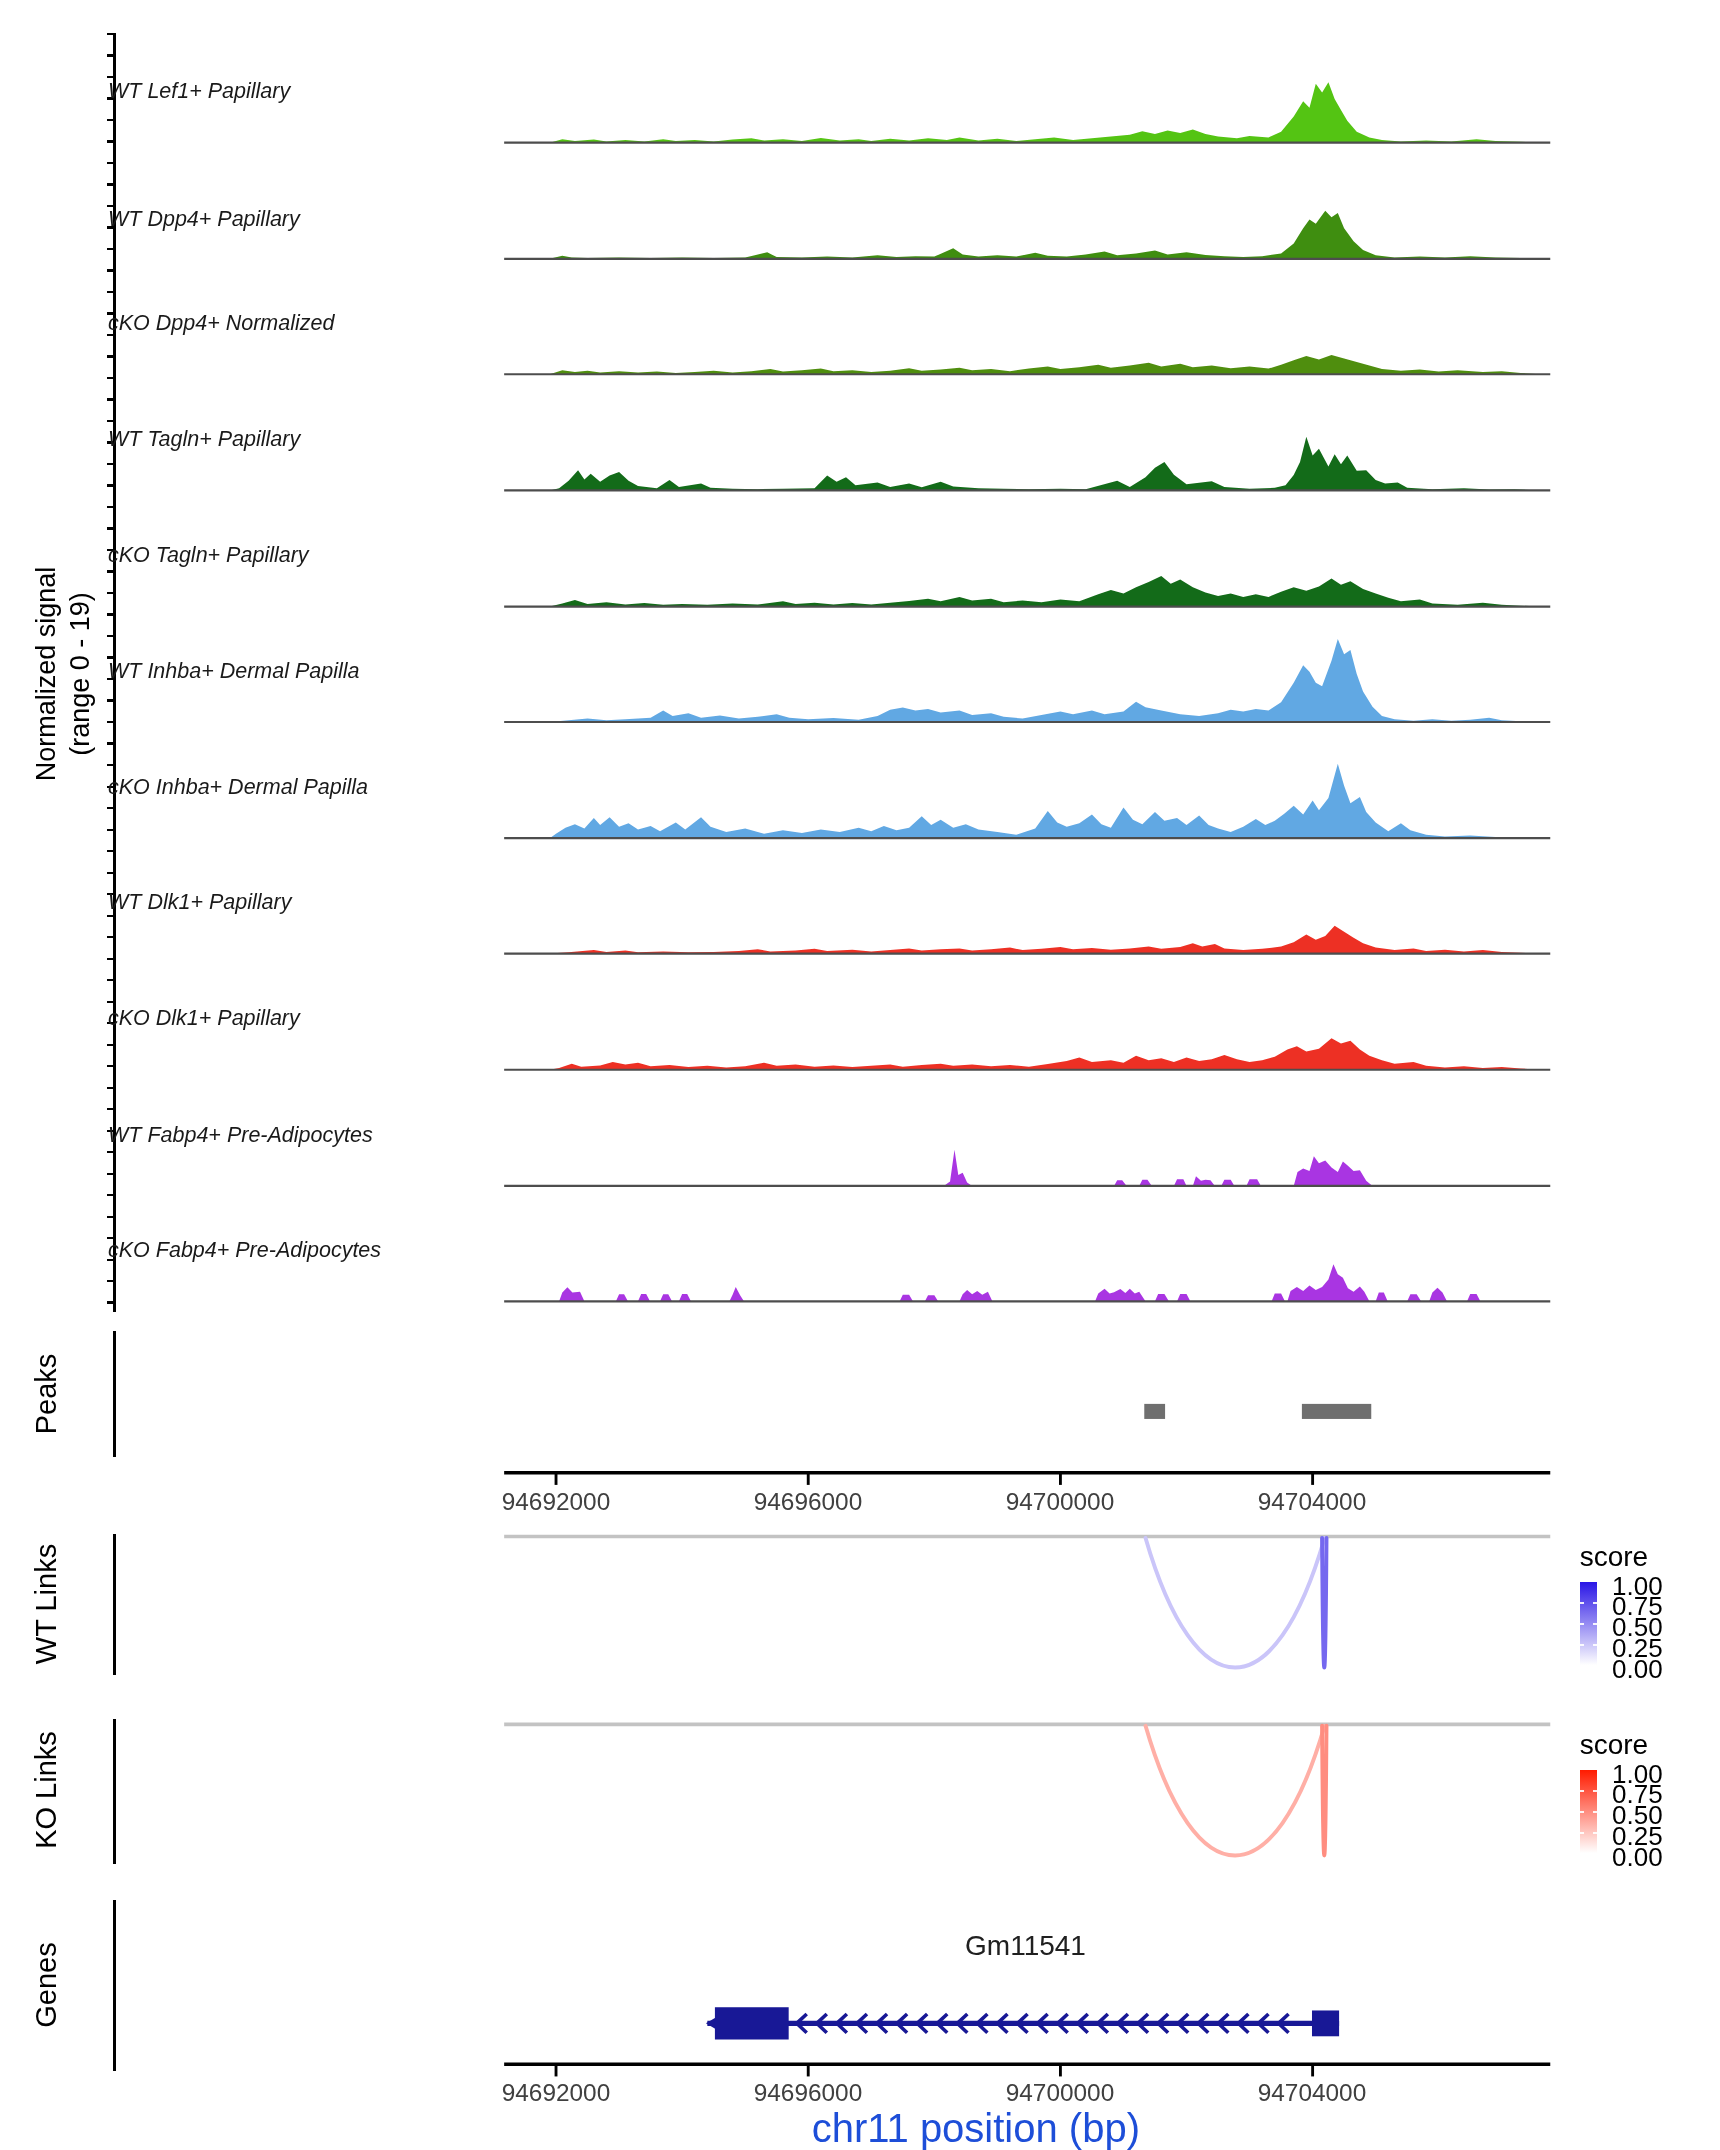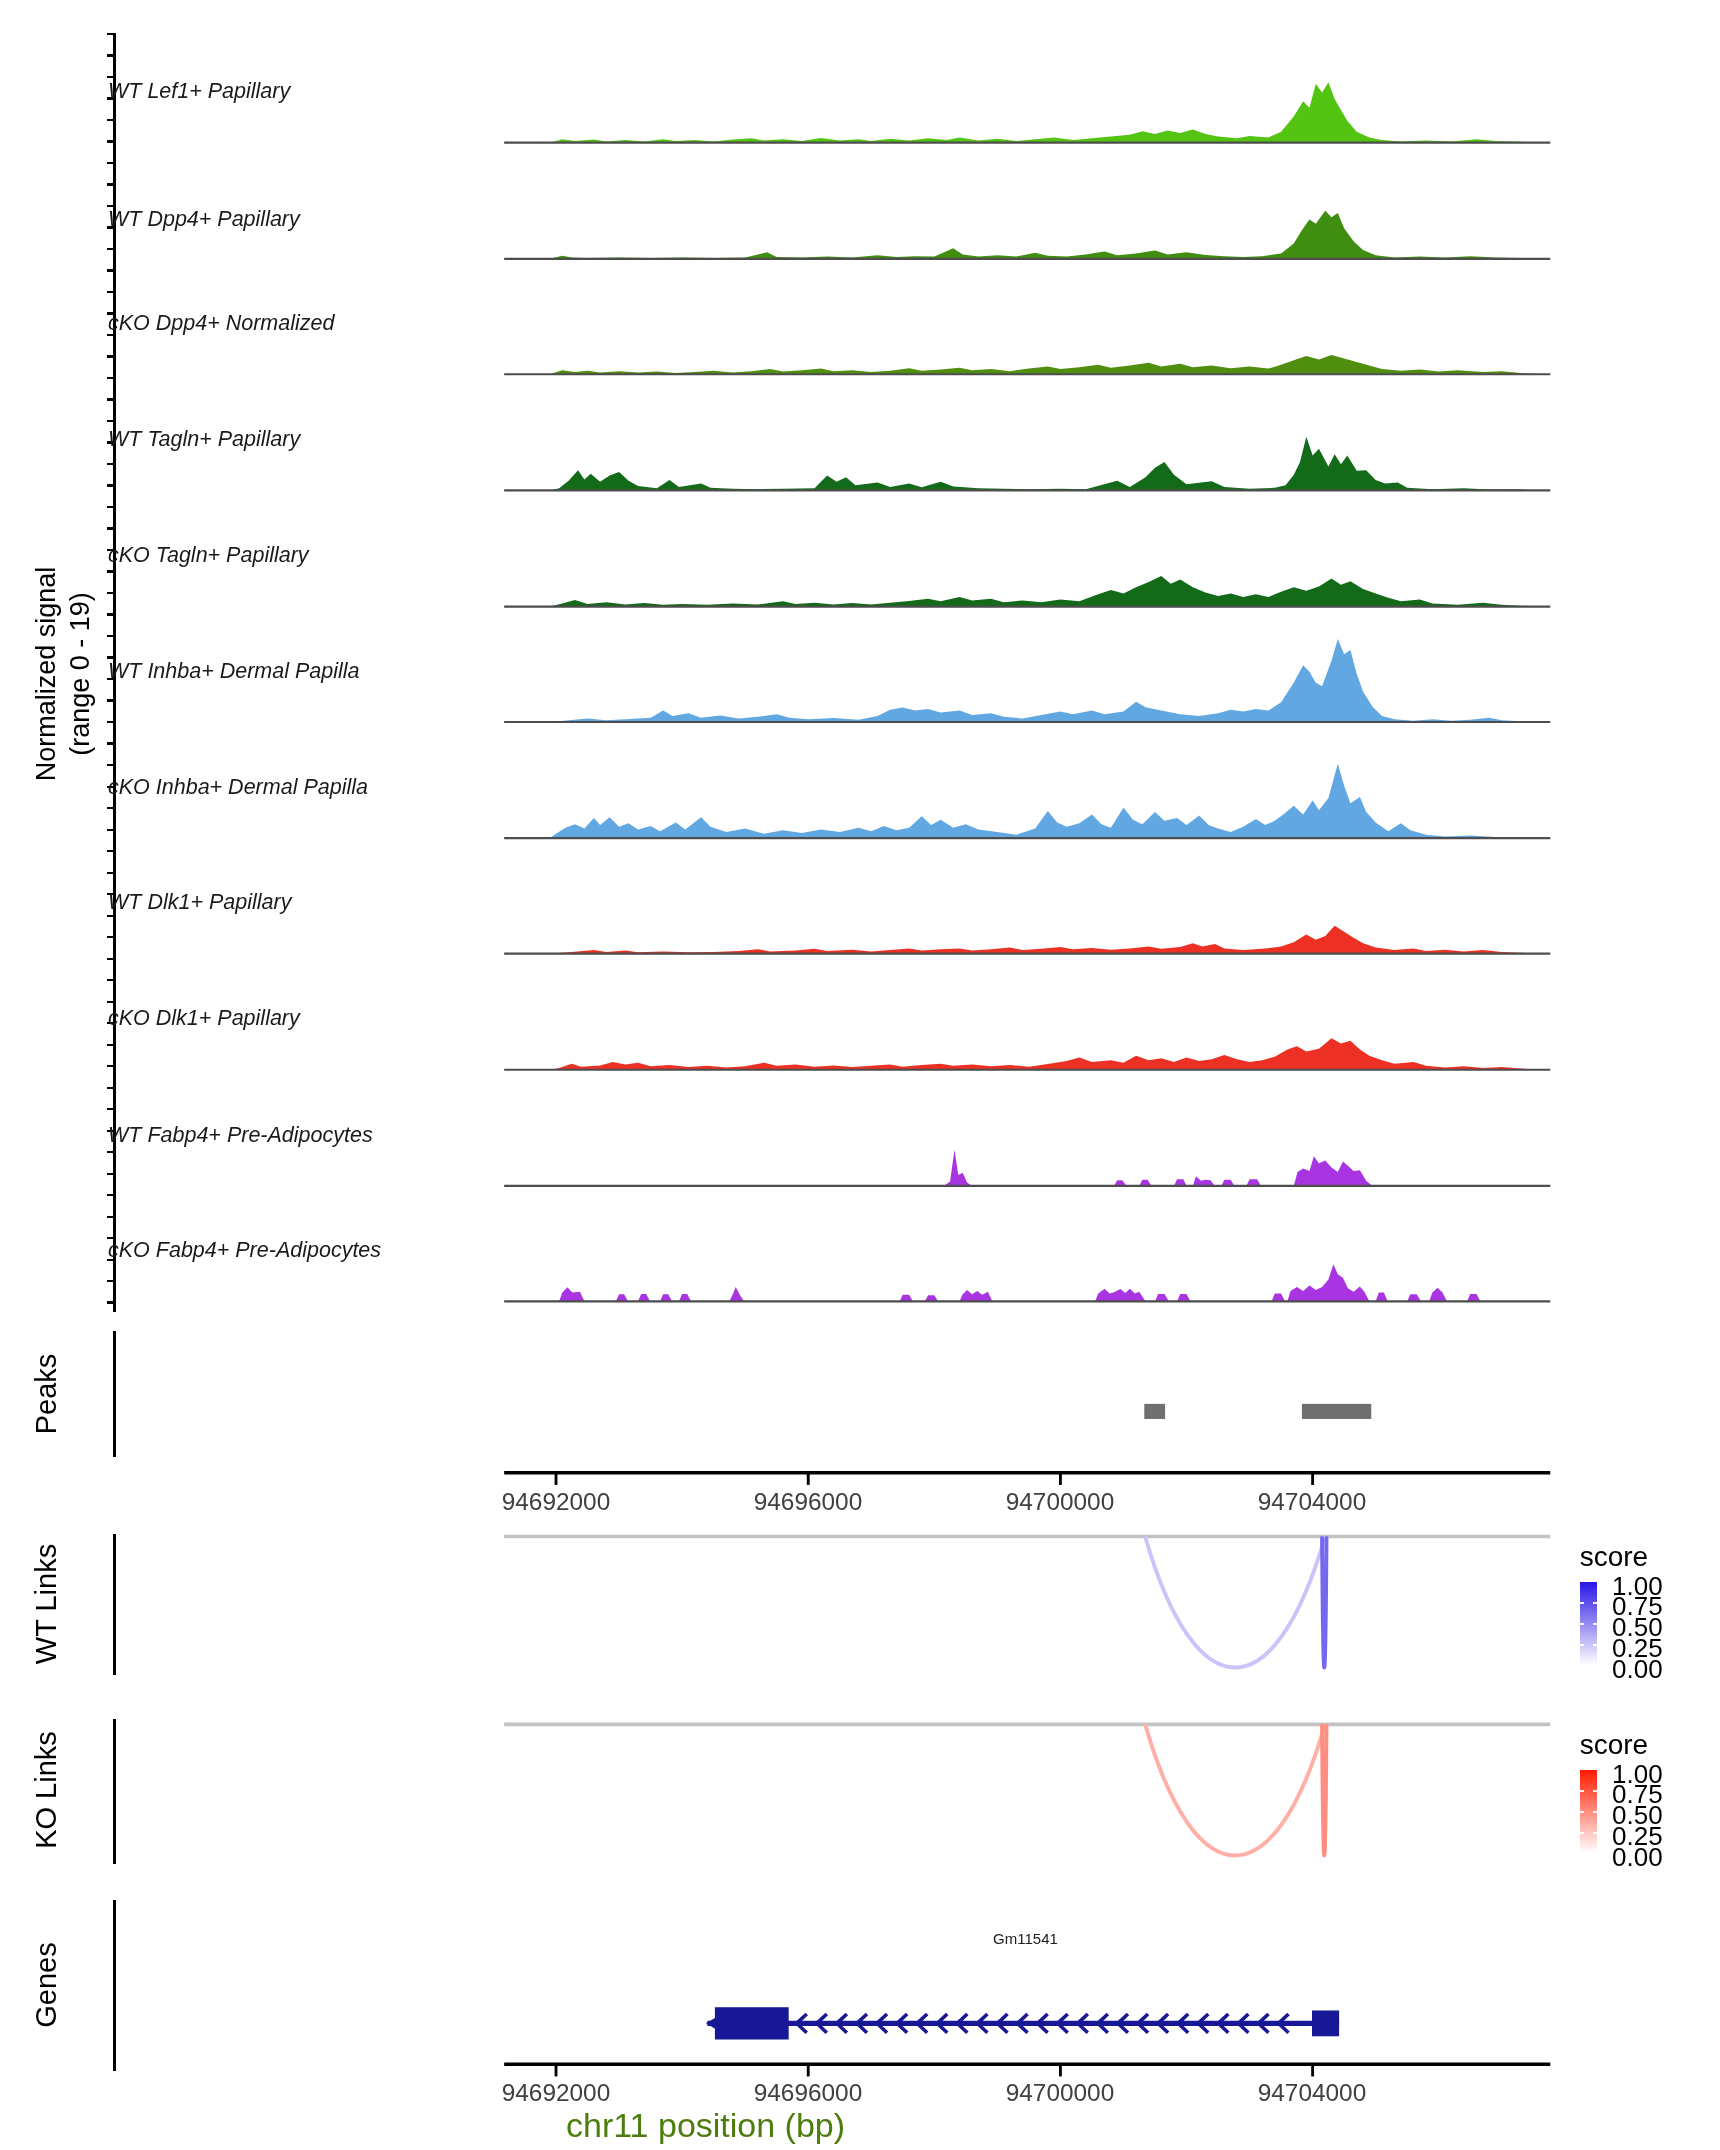--- a/index.html
+++ b/index.html
@@ -8,29 +8,29 @@
   #gfx{position:absolute;left:0;top:0;z-index:1;}
   .rot{position:absolute;z-index:2;transform:translate(-50%,-50%) rotate(-90deg);
        white-space:nowrap;color:#000;}
   .track-label{position:absolute;z-index:2;left:108px;width:401px;height:29px;
        text-align:left;font-size:21.5px;line-height:29px;color:#1a1a1a;white-space:nowrap;font-style:italic;}
   .vline{position:absolute;z-index:2;width:2.9px;background:#000;left:113px;}
   #ytick-strip{position:absolute;z-index:2;left:107px;top:33px;width:6.5px;height:1279px;
        background:repeating-linear-gradient(to bottom,#000 0 2.2px,transparent 2.2px 21.5px);}
   .tick-label{position:absolute;z-index:2;width:172px;text-align:center;
        font-size:24.4px;color:#404040;white-space:nowrap;}
-  .axis-title{position:absolute;z-index:2;text-align:left;font-size:34px;color:#4d7c0f;}
+  .axis-title{position:absolute;z-index:2;text-align:right;font-size:40px;color:#1d4ed8;}
   .legend{position:absolute;z-index:2;left:1574px;width:147px;height:165px;}
   .legend .ltitle{position:absolute;left:5.7px;top:0px;font-size:28px;color:#000;}
   .legend .lbar{position:absolute;left:5.7px;top:41px;width:17px;height:83px;}
   .legend .lval{position:absolute;left:38px;width:108px;height:26px;font-size:26px;
        line-height:26px;color:#000;}
   .legend .lbtick{position:absolute;width:4.3px;height:2.2px;background:rgba(255,255,255,0.9);z-index:3;}
   #gene-label{position:absolute;z-index:2;left:882px;top:1930px;width:287px;
-       text-align:center;font-size:15px;color:#202020;}
+       text-align:center;font-size:28px;color:#202020;}
   .ylab{font-size:27px;}
   .seclab{font-size:29px;}
 </style>
 </head>
 <body>
 
 <div id="fig">
 
   <svg id="gfx" width="1721" height="2151" viewBox="0 0 2400 3000">
       <polygon points="766.5545,199 766.6,199.0 784.1,194.1 801.7,196.6 828.1,194.7 845.7,197.2 872.1,195.3 898.5,197.2 924.8,194.1 942.4,196.6 968.8,195.3 995.2,197.2 1021.6,194.7 1047.9,192.9 1065.5,195.9 1091.9,194.1 1118.3,196.6 1144.7,192.3 1171.1,195.9 1197.4,194.1 1215.0,196.6 1241.4,193.5 1267.8,195.9 1294.2,192.9 1320.5,195.3 1338.1,191.7 1364.5,195.9 1390.9,193.5 1417.3,196.6 1443.7,194.1 1470.0,191.7 1496.4,195.3 1522.8,192.9 1549.2,190.5 1575.6,188.0 1593.1,183.1 1610.7,186.8 1628.3,181.9 1645.9,185.6 1663.5,180.7 1681.1,186.8 1698.7,190.5 1725.0,192.9 1742.6,189.8 1769.0,191.7 1786.6,183.8 1804.2,162.4 1817.4,141.1 1826.2,150.2 1835.0,116.7 1843.8,128.9 1852.6,114.8 1861.3,138.0 1870.1,153.3 1878.9,168.5 1892.1,183.8 1909.7,191.7 1927.3,195.3 1953.7,197.2 1988.9,195.9 2024.0,197.2 2059.2,194.1 2085.6,196.6 2120.8,197.8 2147.1,199.0 2147.134,199" fill="#54C413"></polygon>

